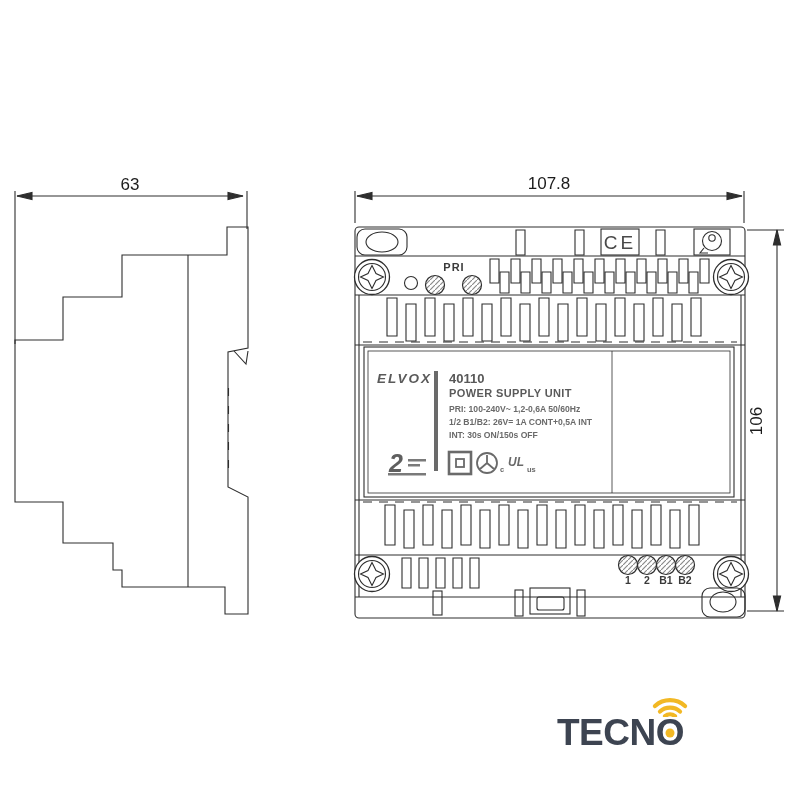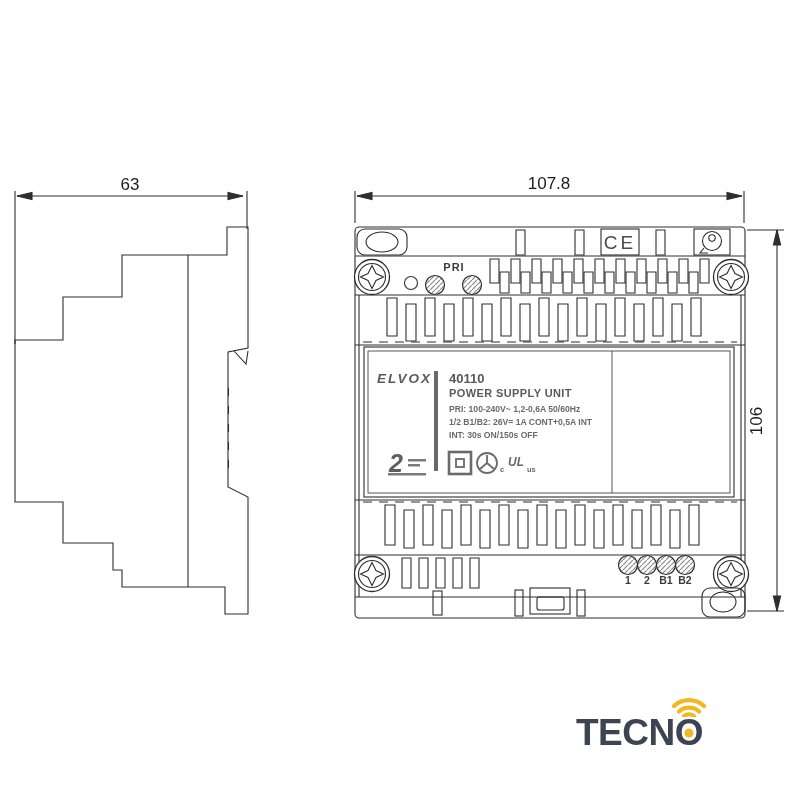--- a/index.html
+++ b/index.html
@@ -12,21 +12,21 @@
   .term-text{font-size:10.5px;font-weight:bold;fill:#3a3a3a;}
   .ce-text{font-size:19px;fill:#4a4a4a;letter-spacing:3px;}
   .brand-text{font-size:13.5px;font-weight:bold;font-style:italic;fill:#5a5a5a;letter-spacing:2px;}
   .model-text{font-size:13px;font-weight:bold;fill:#585858;}
   .product-text{font-size:11px;font-weight:bold;fill:#5a5a5a;letter-spacing:.4px;}
   .spec-text{font-size:8.6px;font-weight:bold;fill:#6a6a6a;}
   .duefili-text{font-size:25px;font-weight:bold;font-style:italic;fill:#5f5f5f;}
   .ul-small{font-size:7.5px;font-weight:bold;fill:#6a6a6a;}
   .ul-big{font-size:12px;font-weight:bold;font-style:italic;fill:#6a6a6a;}
   .tecnoshop{position:absolute;left:557px;top:712px;display:flex;align-items:flex-start;
-             font-size:37px;font-weight:bold;color:#3d4451;letter-spacing:-.5px;line-height:1.15;margin-left:19px;}
+             font-size:37px;font-weight:bold;color:#3d4451;letter-spacing:-.5px;line-height:1.15;}
   .logo-o{position:relative;display:inline-block;}
   .logo-o .wifi{position:absolute;left:50%;top:-23px;transform:translateX(-50%);width:46px;height:28px;}
   .logo-o .o-dot{position:absolute;left:50%;top:21px;transform:translate(-50%,-50%);
                  width:9px;height:9px;border-radius:50%;background:#f2b824;}
 </style>
 </head>
 <body>
 
 <div id="stage">
 

